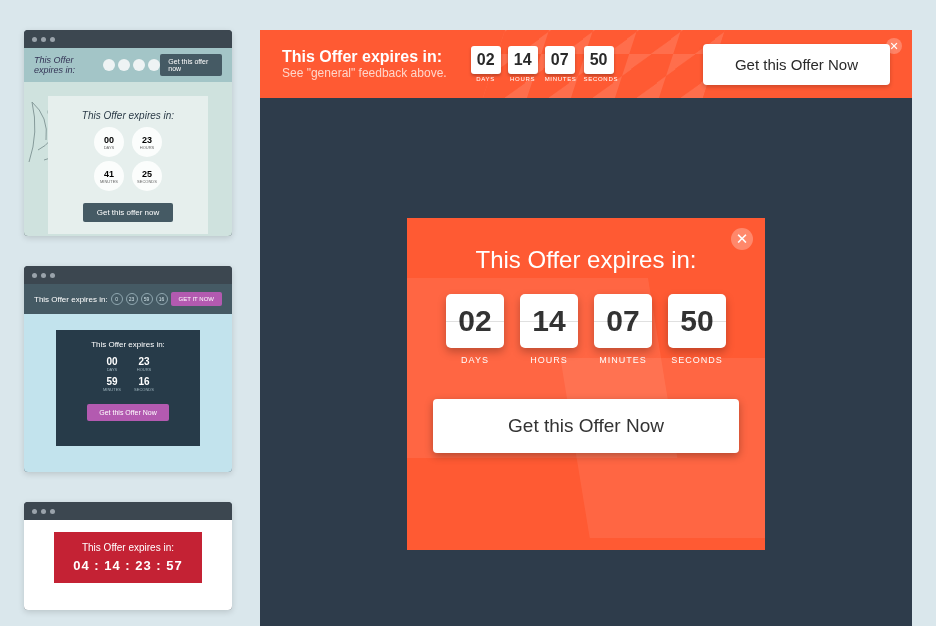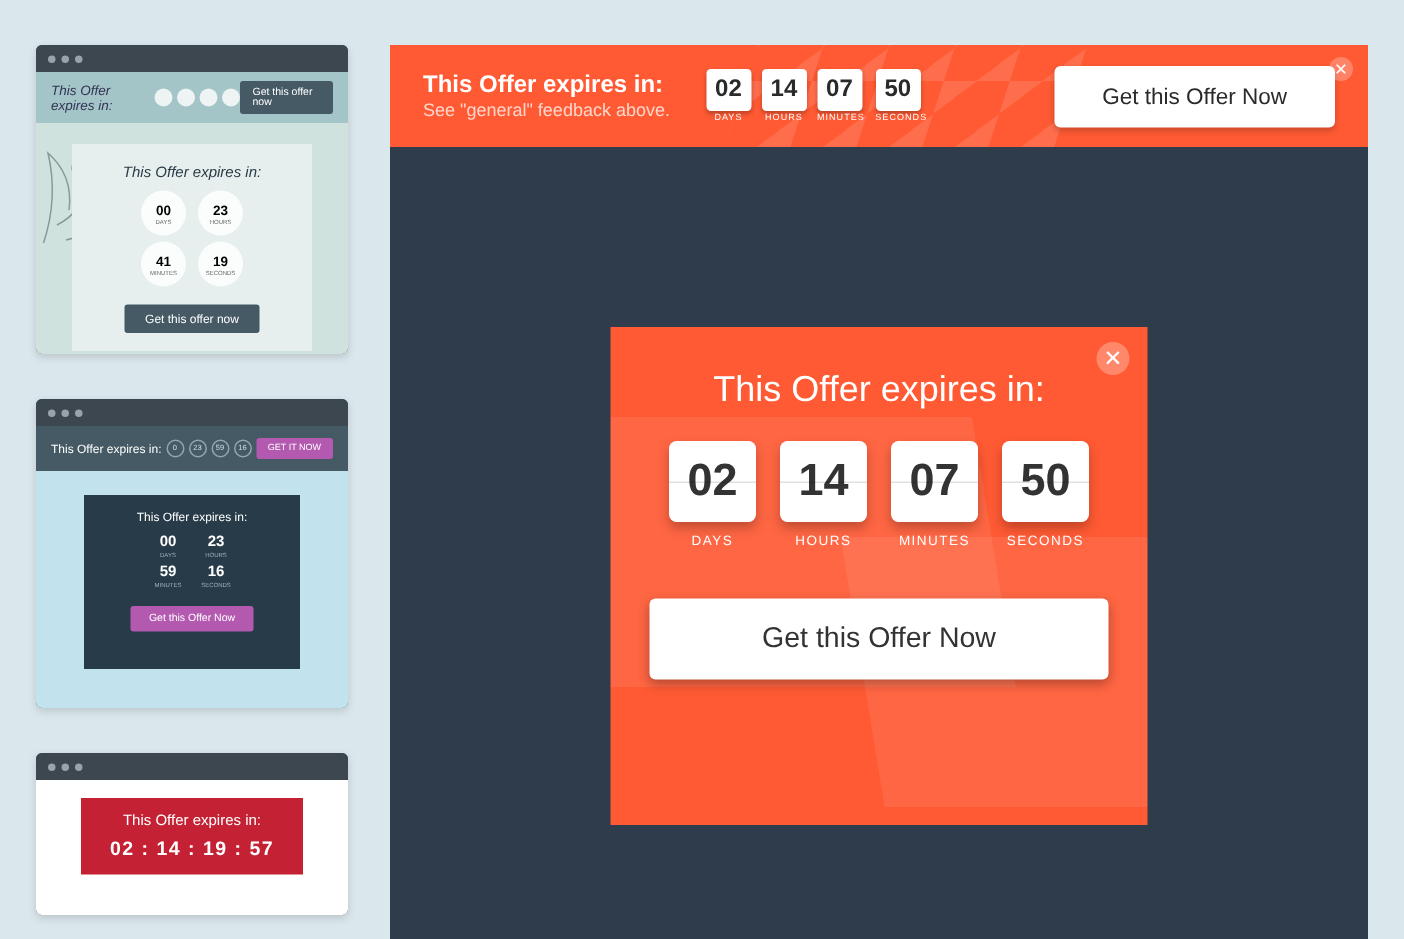--- a/index.html
+++ b/index.html
@@ -194,21 +194,21 @@
                 <b>23</b>
                 <em>HOURS</em>
               </div>
           </div>
           <div class="t1-row">
             <div class="t1-circ">
                 <b>41</b>
                 <em>MINUTES</em>
               </div>
             <div class="t1-circ">
-                <b>19</b>
+                <b>25</b>
                 <em>SECONDS</em>
               </div>
           </div>
           <div class="t1-btn">Get this offer now</div>
         </div>
       </div>
     </div>
 
     <div class="thumb">
       <div class="thumb-bar">
@@ -256,21 +256,21 @@
 
     <div class="thumb">
       <div class="thumb-bar">
           <span></span>
           <span></span>
           <span></span>
         </div>
       <div class="thumb-body t3-body">
         <div class="t3-card">
           <div class="t3-title">This Offer expires in:</div>
-          <div class="t3-digits">02 : 14 : 19 : 57</div>
+          <div class="t3-digits">04 : 14 : 23 : 57</div>
         </div>
       </div>
     </div>
 
   </div>
 
   <div class="main">
 
     <div class="bar">
       <div class="bar-text">

